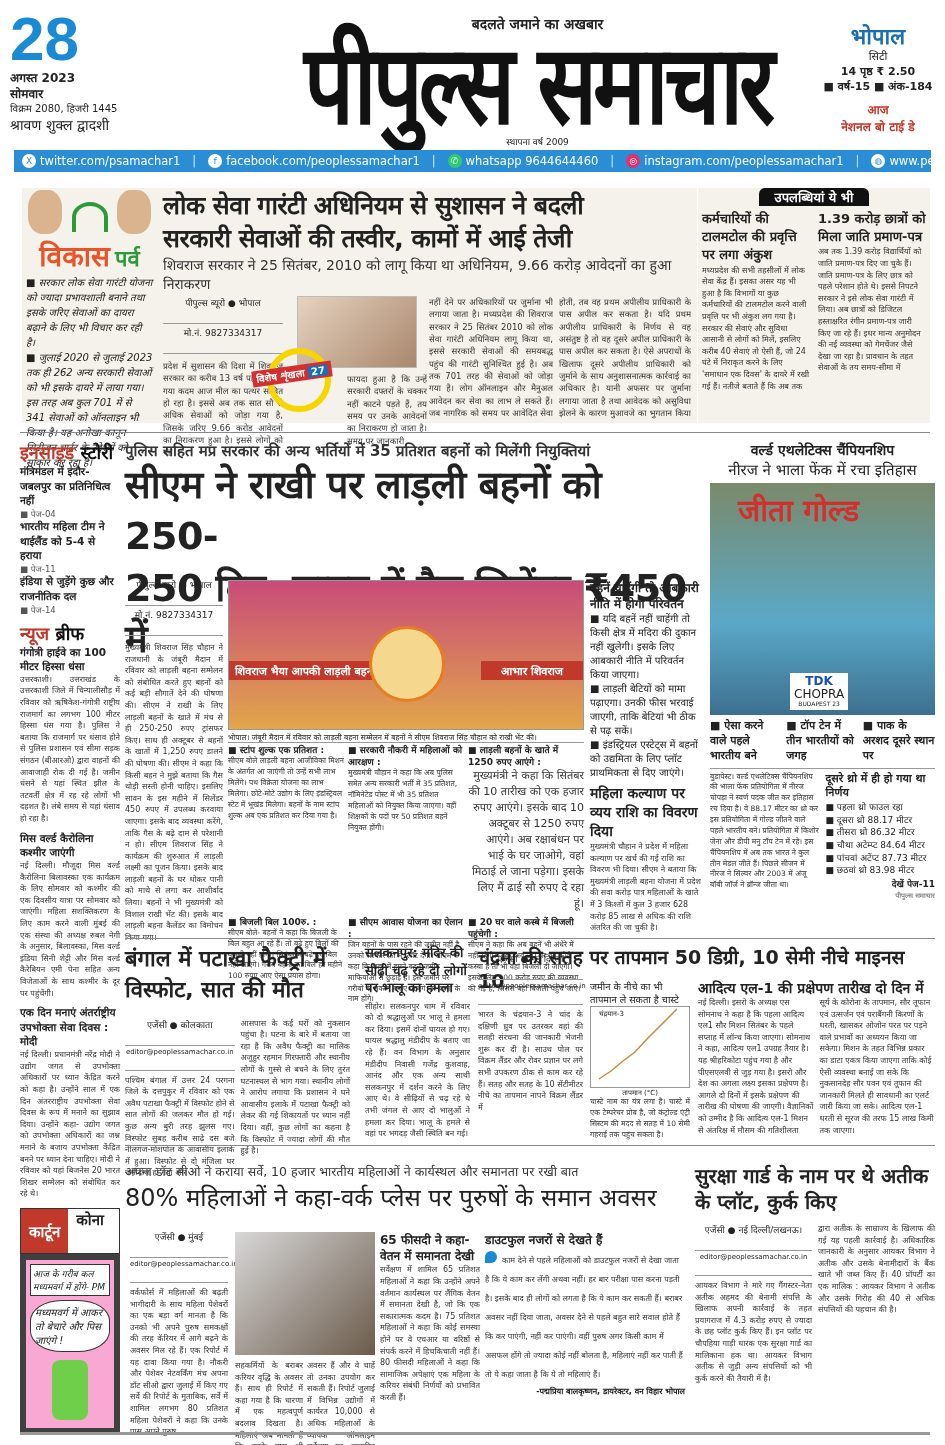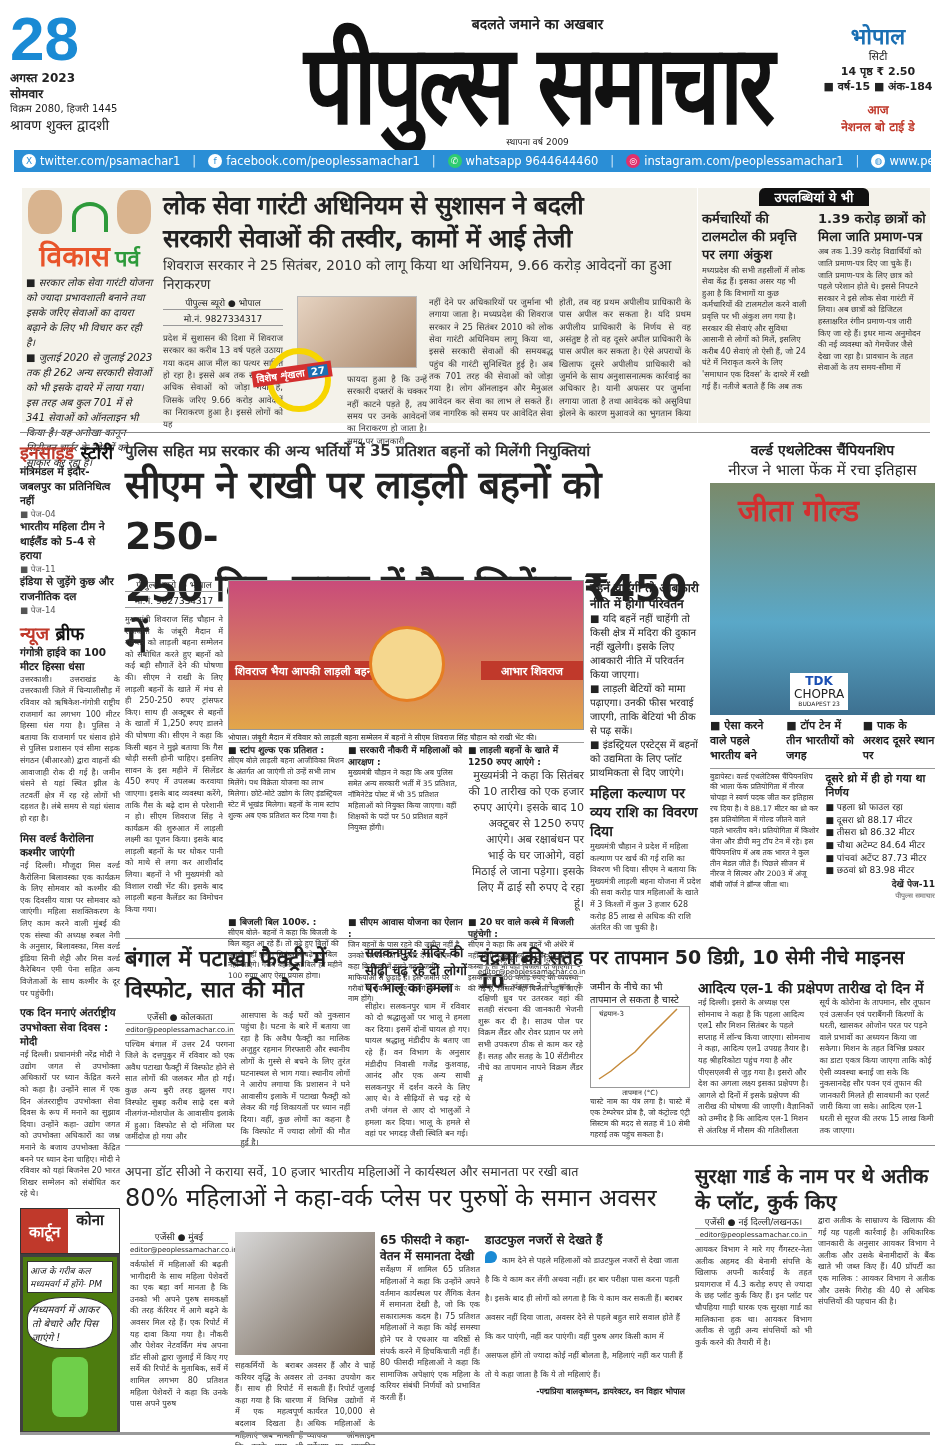--- a/index.html
+++ b/index.html
@@ -21,42 +21,42 @@
 .sep{color:#cfe6f7}
 .vikas{left:22px;top:188px;width:135px;height:235px;background:#f4f2ea}
 .vikas .faces{height:55px;position:relative}
 .face{position:absolute;top:2px;width:34px;height:44px;border-radius:40%;background:#d9b48f}
 .vikas .title{font-weight:bold;font-size:28px;line-height:1}
 .vikas .t1{color:#e8542a}.vikas .t2{color:#2d9a3a;font-size:22px}
 .vikas ul{list-style:none;font-size:10px;font-style:italic;line-height:1.5;padding:4px 4px}
 .topband{left:157px;top:188px;width:540px;height:235px;background:#f4f2ea}
 .h1{font-weight:bold;font-size:25px;line-height:1.3;letter-spacing:-.5px}
 .sub{font-size:14px;color:#333}
-.byline{font-size:9px;text-align:center;border-bottom:1px solid #999;padding-bottom:0;margin-bottom:2px}
+.byline{font-size:9px;text-align:center;border-bottom:1px solid #999;padding-bottom:14px;margin-bottom:2px}
 .body{font-size:8.5px;line-height:1.45;text-align:justify;color:#333}
 .stamp-img{background:linear-gradient(135deg,#e6d3c1,#a9876b);border:1px solid #bbb}
 .ring{border:6px solid #f7d500;border-radius:50%}
 .upal{left:698px;top:188px;width:232px;height:235px;background:#f4f2ea}
 .upal .hdr{background:#111;color:#fff;font-weight:bold;font-size:13px;text-align:center;width:110px;margin:0 auto;border-radius:6px 6px 0 0}
 .colh{font-weight:bold;font-size:13px;line-height:1.4}
 .sidebox{font-size:9px}
 .redhdr{font-weight:bold;font-size:18px;color:#c0392b}
 .redhdr b{color:#111}
 .bhead{font-weight:bold;font-size:10.5px;line-height:1.4}
 .pg{font-size:8.5px;color:#555}
 .kicker{font-size:15px;font-weight:bold;color:#333}
 .big{font-weight:bold;font-size:38px;line-height:1.35;letter-spacing:-.5px}
 .photo{background:linear-gradient(180deg,#c94b7a,#e2a64a);border:1px solid #999}
 .cap{font-size:7.5px;border-bottom:1px solid #999}
 .sect-h{font-weight:bold;font-size:12px;line-height:1.35}
 .bullet{font-size:10px;line-height:1.4}
 .neeraj{background:linear-gradient(180deg,#7a8a6a,#5aa8c8 60%,#3d7090)}
 .jeeta{color:#d32f2f;font-weight:bold;font-size:30px}
 .chart-box{border:1px solid #999;background:#fff}
-.cartoon{background:#4d7c0f;border:3px solid #404040}
+.cartoon{background:#f9a8d4;border:6px solid #404040}
 .kartoon-h{display:flex;border:1px solid #333}
 .kartoon-h .a{background:#c0392b;color:#fff;font-weight:bold;font-size:15px;padding:12px 8px}
 .kartoon-h .b{font-weight:bold;font-size:15px;padding:0 8px}
 .quote-ic{display:inline-block;width:12px;height:12px;border-radius:50% 50% 50% 0;background:#1a8ad4}
 .regmarks{left:20px;top:1432px;width:910px;height:6px;border-top:3px solid #999}
 </style>
 </head>
 <body>
 
 <div class="abs masthead-date">
@@ -257,21 +257,21 @@
       <div style="font-weight:bold;font-size:9px;text-align:right">देखें पेज-11</div>
     </div>
   </div>
   <div style="font-size:7px;text-align:right;color:#555">पीपुल्स समाचार</div>
 </div>
 
 <div class="abs" style="left:125px;top:938px;width:810px;border-top:1px solid #888"></div>
 
 <div class="abs" style="left:125px;top:944px;width:225px">
   <div style="font-weight:bold;font-size:22px;line-height:1.4">बंगाल में पटाखा फैक्ट्री में विस्फोट, सात की मौत</div>
-  <div style="display:flex;gap:6px;margin-top:4px">
+  <div style="display:flex;gap:6px;margin-top:12px">
     <div style="flex:1">
       <div class="byline">एजेंसी ● कोलकाता</div>
       <div class="byline" style="font-size:7px">editor@peoplessamachar.co.in</div>
       <div class="body" style="font-size:8px;margin-top:4px">पश्चिम बंगाल में उत्तर 24 परगना जिले के दत्तपुकुर में रविवार को एक अवैध पटाखा फैक्ट्री में विस्फोट होने से सात लोगों की जलकर मौत हो गई। कुछ अन्य बुरी तरह झुलस गए। विस्फोट सुबह करीब साढ़े दस बजे नीलगंज-मोशपोल के आवासीय इलाके में हुआ। विस्फोट से दो मंजिला घर जमींदोज हो गया और</div>
     </div>
     <div class="body" style="flex:1;font-size:8px">आसपास के कई घरों को नुकसान पहुंचा है। घटना के बारे में बताया जा रहा है कि अवैध फैक्ट्री का मालिक अजुहुर रहमान गिरफ्तारी और स्थानीय लोगों के गुस्से से बचने के लिए तुरंत घटनास्थल से भाग गया। स्थानीय लोगों ने आरोप लगाया कि प्रशासन ने घने आवासीय इलाके में पटाखा फैक्ट्री को लेकर की गई शिकायतों पर ध्यान नहीं दिया। वहीं, कुछ लोगों का कहना है कि विस्फोट में ज्यादा लोगों की मौत हुई है।</div>
   </div>
 </div>
 
 <div class="abs" style="left:365px;top:944px;width:105px">
@@ -326,21 +326,21 @@
 </div>
 <div class="abs" style="left:485px;top:1232px;width:200px">
   <div class="sect-h">डाउटफुल नजरों से देखते हैं</div>
   <span class="quote-ic"></span>
   <span class="body" style="font-size:8px">काम देने से पहले महिलाओं को डाउटफुल नजरों से देखा जाता है कि ये काम कर लेंगी अथवा नहीं। हर बार परीक्षा पास करना पड़ती है। इसके बाद ही लोगों को लगता है कि ये काम कर सकती हैं। बराबर अवसर नहीं दिया जाता, अवसर देने से पहले बहुत सारे सवाल होते हैं कि कर पाएंगी, नहीं कर पाएंगी। वहीं पुरुष अगर किसी काम में असफल होंगे तो ज्यादा कोई नहीं बोलता है, महिलाएं नहीं कर पाती हैं तो ये कहा जाता है कि ये तो महिलाएं हैं।</span>
   <div style="font-size:8px;font-weight:bold;text-align:right;margin-top:4px">-पद्मप्रिया बालकृष्णन, डायरेक्टर, वन विहार भोपाल</div>
 </div>
 
 <div class="abs" style="left:695px;top:1163px;width:240px">
   <div style="font-weight:bold;font-size:20px;line-height:1.3">सुरक्षा गार्ड के नाम पर थे अतीक के प्लॉट, कुर्क किए</div>
-  <div style="display:flex;gap:6px;margin-top:0">
+  <div style="display:flex;gap:6px;margin-top:8px">
     <div style="flex:1">
       <div class="byline">एजेंसी ● नई दिल्ली/लखनऊ।</div>
       <div class="byline" style="font-size:7px">editor@peoplessamachar.co.in</div>
       <div class="body" style="font-size:8px;margin-top:4px">आयकर विभाग ने मारे गए गैंगस्टर-नेता अतीक अहमद की बेनामी संपत्ति के खिलाफ अपनी कार्रवाई के तहत प्रयागराज में 4.3 करोड़ रुपए से ज्यादा के छह प्लॉट कुर्क किए हैं। इन प्लॉट पर चौपहिया गाड़ी धारक एक सुरक्षा गार्ड का मालिकाना हक था। आयकर विभाग अतीक से जुड़ी अन्य संपत्तियों को भी कुर्क करने की तैयारी में है।</div>
     </div>
     <div class="body" style="flex:1;font-size:8px">द्वारा अतीक के साम्राज्य के खिलाफ की गई यह पहली कार्रवाई है। अधिकारिक जानकारी के अनुसार आयकर विभाग ने अतीक और उसके बेनामीदारों के बैंक खाते भी जब्त किए हैं। 40 प्रॉपर्टी का एक मालिक : आयकर विभाग ने अतीक और उसके गिरोह की 40 से अधिक संपत्तियों की पहचान की है।</div>
   </div>
 </div>
 
 <div class="abs regmarks"></div>

